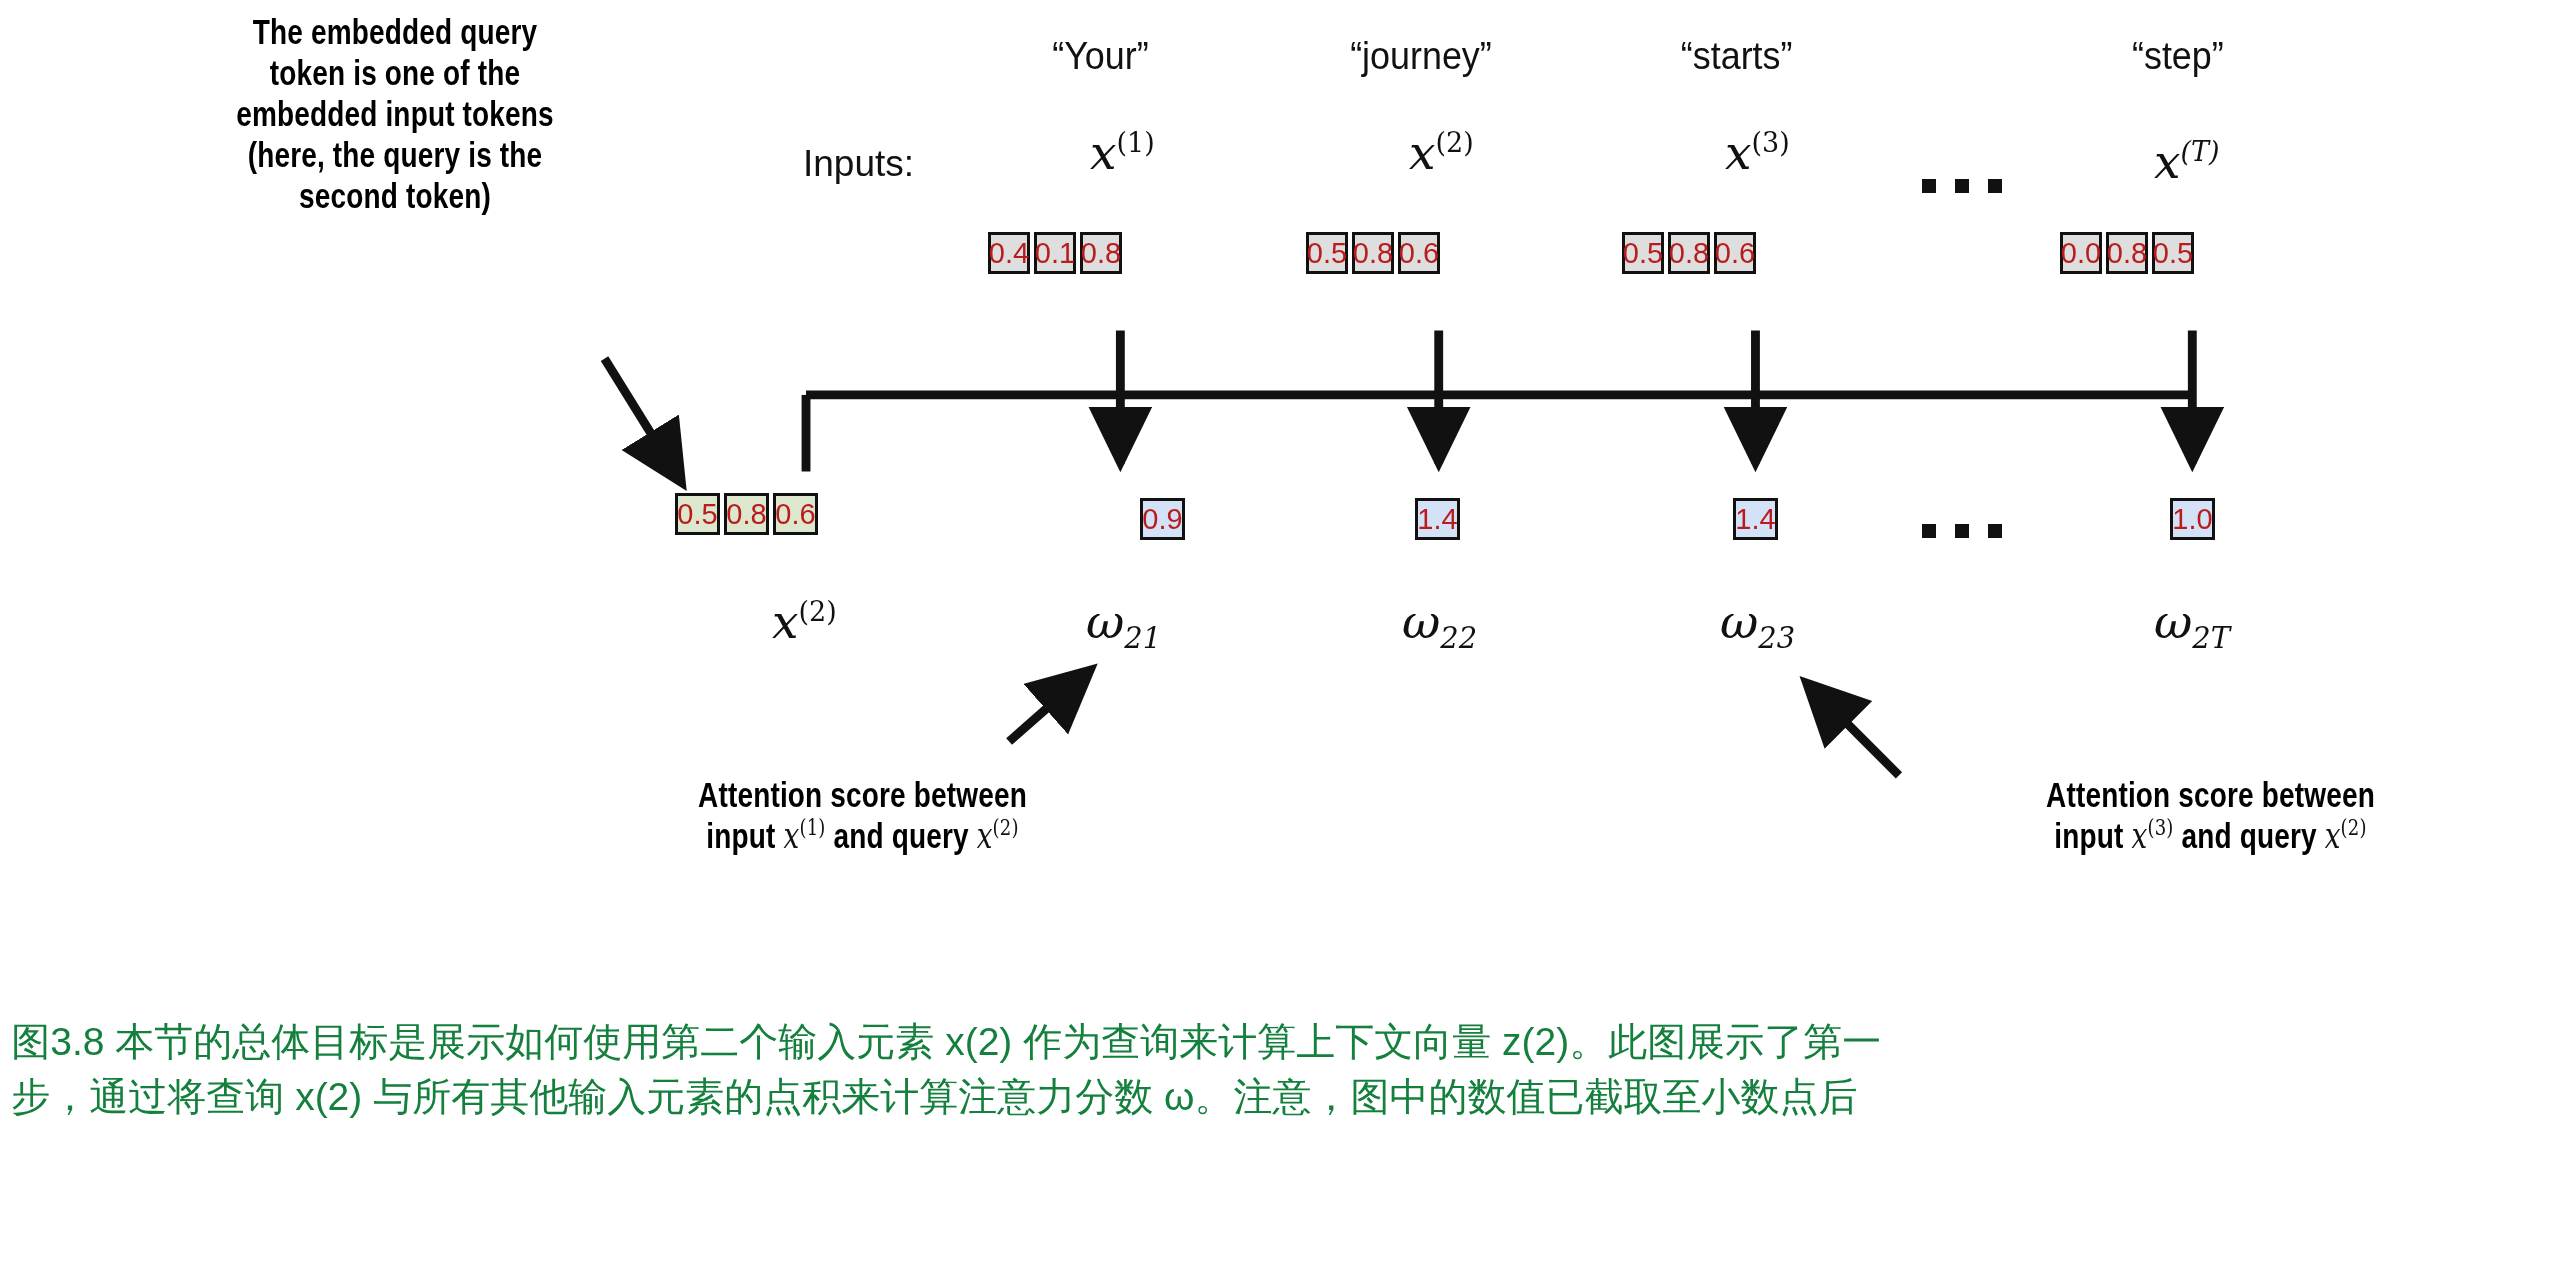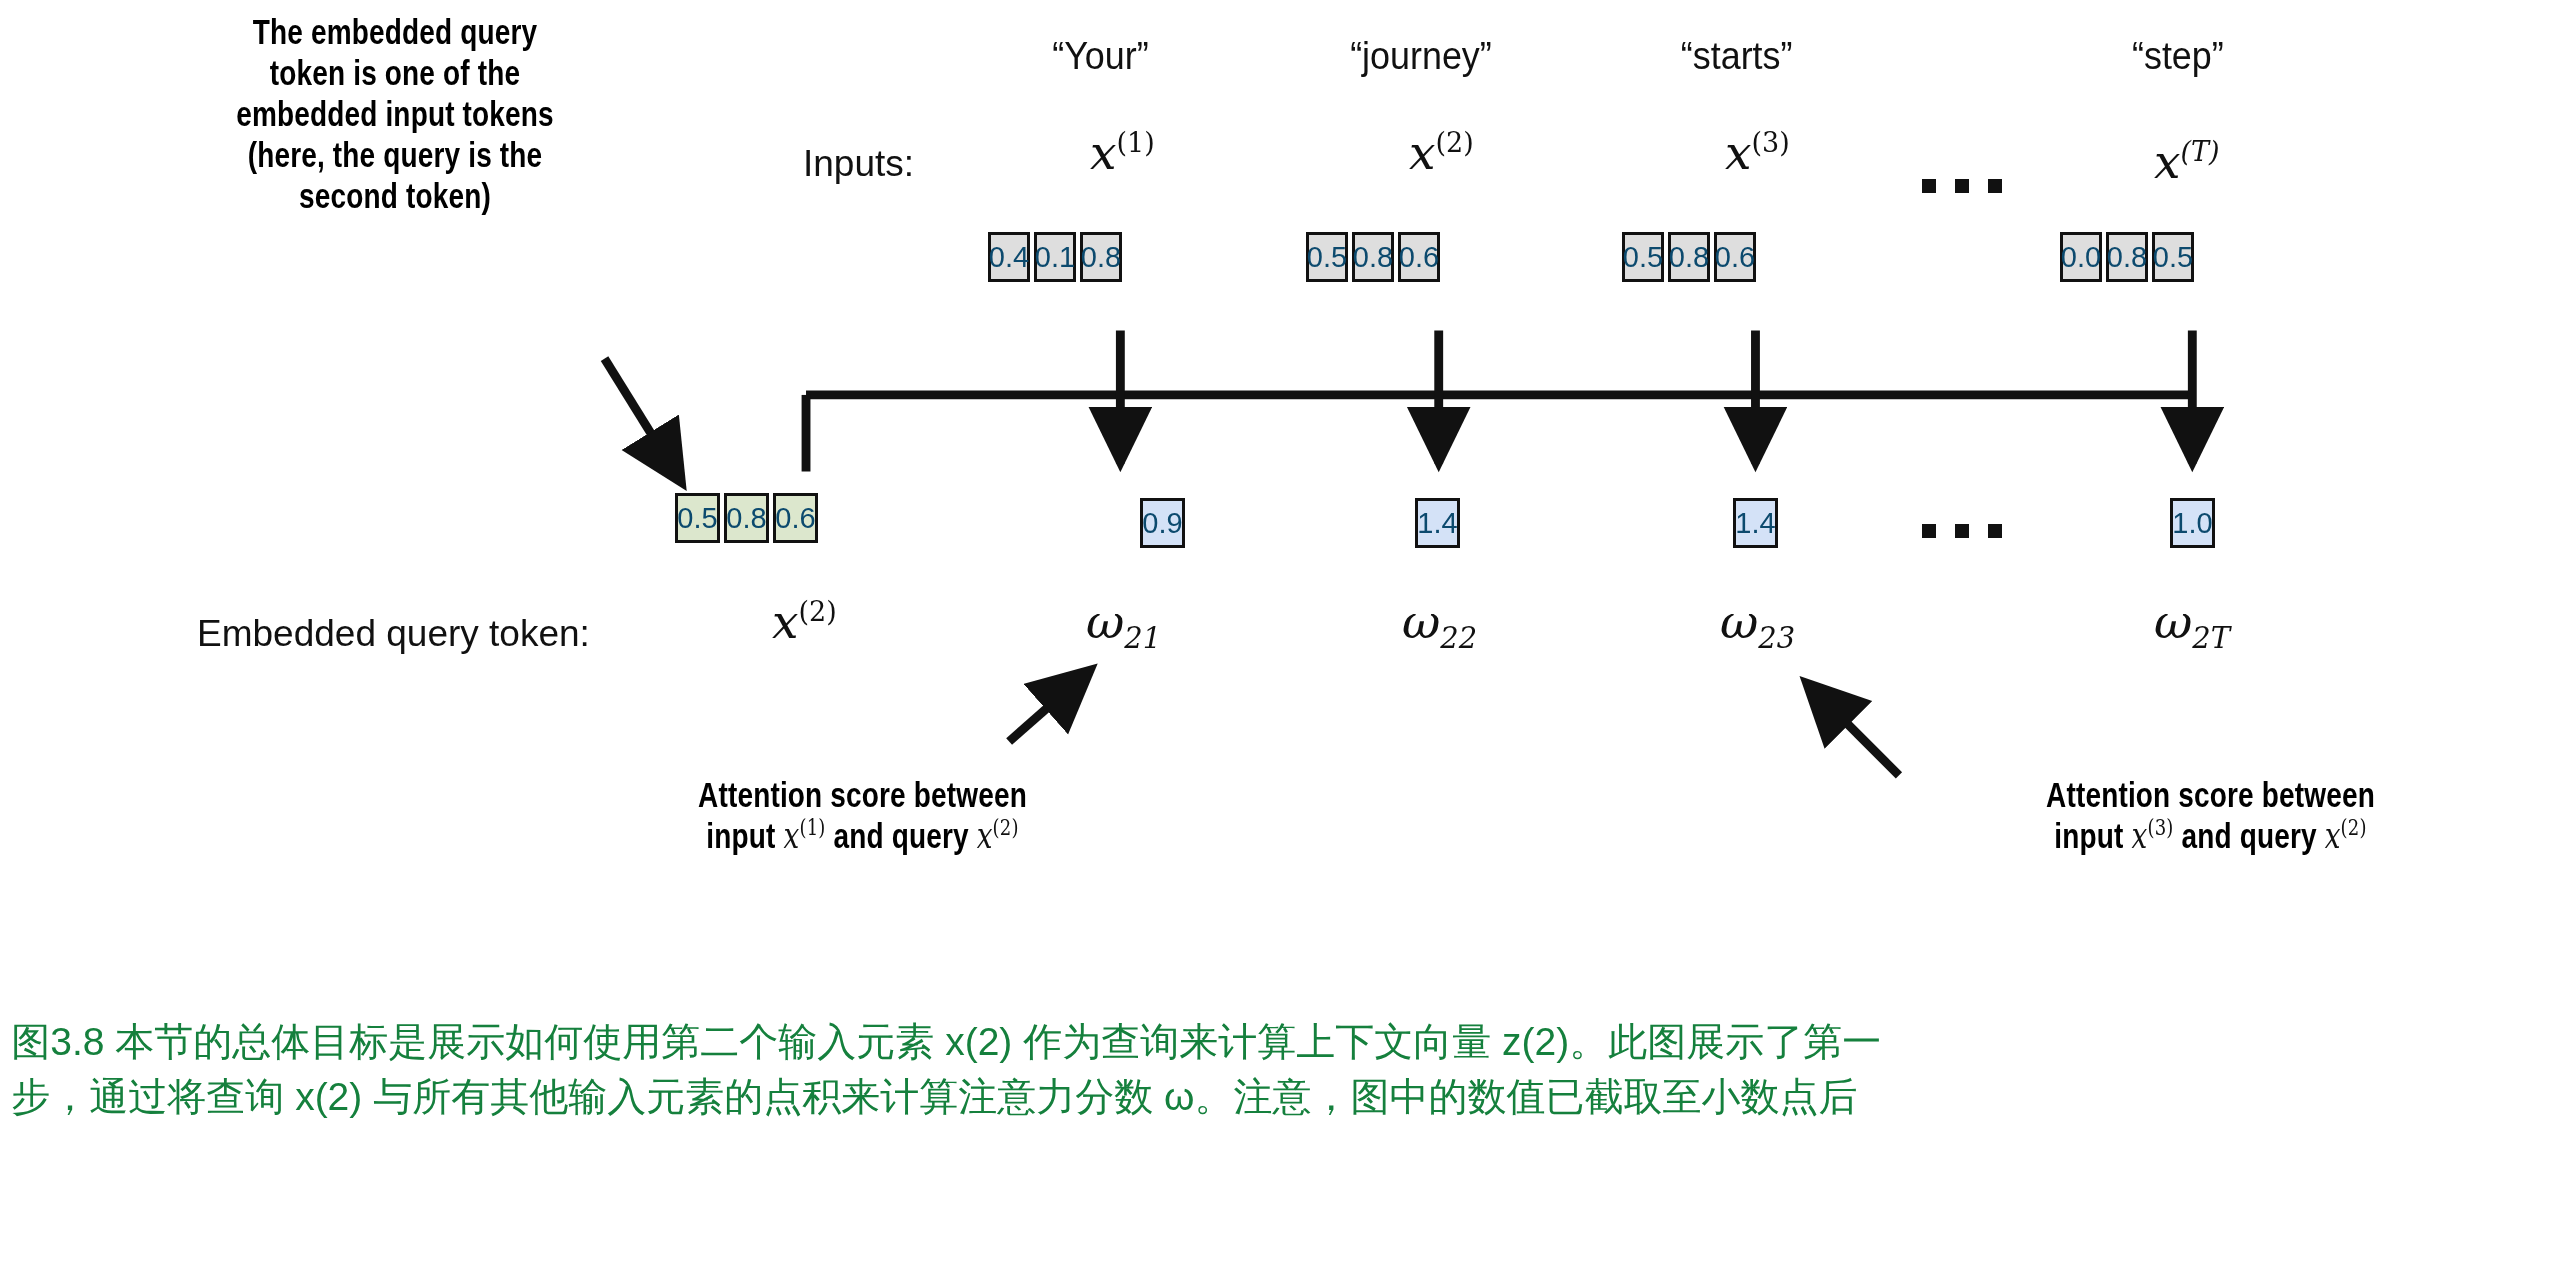--- a/index.html
+++ b/index.html
@@ -72,26 +72,26 @@
     font-weight:400;
     font-size:39px;
     color:#111;
     white-space:nowrap;
     transform:scaleX(.92);
   }
 
   
   .cellrow{position:absolute;display:flex;gap:4px;}
   .cell{
-    width:42px;height:50px;
+    width:42px;height:42px;
     border:3.2px solid #111;
     display:flex;align-items:center;justify-content:center;
     font-family:"Liberation Sans", sans-serif;
     font-size:29px;
-    color:#0c4a6e;
+    color:#b91c1c;
     box-sizing:border-box;
   }
   .cell.gray{background:#dedede;}
   .cell.green{background:#dce7cd;}
   .cell.blue{background:#d4e2f7;}
   .cell.wide{width:45px;}
 
   
   .dots{
     position:absolute;
@@ -206,21 +206,20 @@
   <div class="abs word" style="left:2128px;top:34px;">“step”</div>
   <div class="abs math" style="left:2154px;top:138px;text-align:center;">
     <span>x</span><span class="sup"><i>(T)</i></span>
   </div>
   <div class="cellrow" style="left:2060px;top:232px;">
     <div class="cell gray">0.0</div>
     <div class="cell gray">0.8</div>
     <div class="cell gray">0.5</div>
   </div>
 
-  <div class="abs plainlabel" style="left:197px;top:613px;">Embedded query token:</div>
 
   <div class="cellrow" style="left:675px;top:493px;">
     <div class="cell green wide">0.5</div>
     <div class="cell green wide">0.8</div>
     <div class="cell green wide">0.6</div>
   </div>
   <div class="abs math" style="left:772px;top:598px;">
     <span>x</span><span class="sup">(2)</span>
   </div>
 

